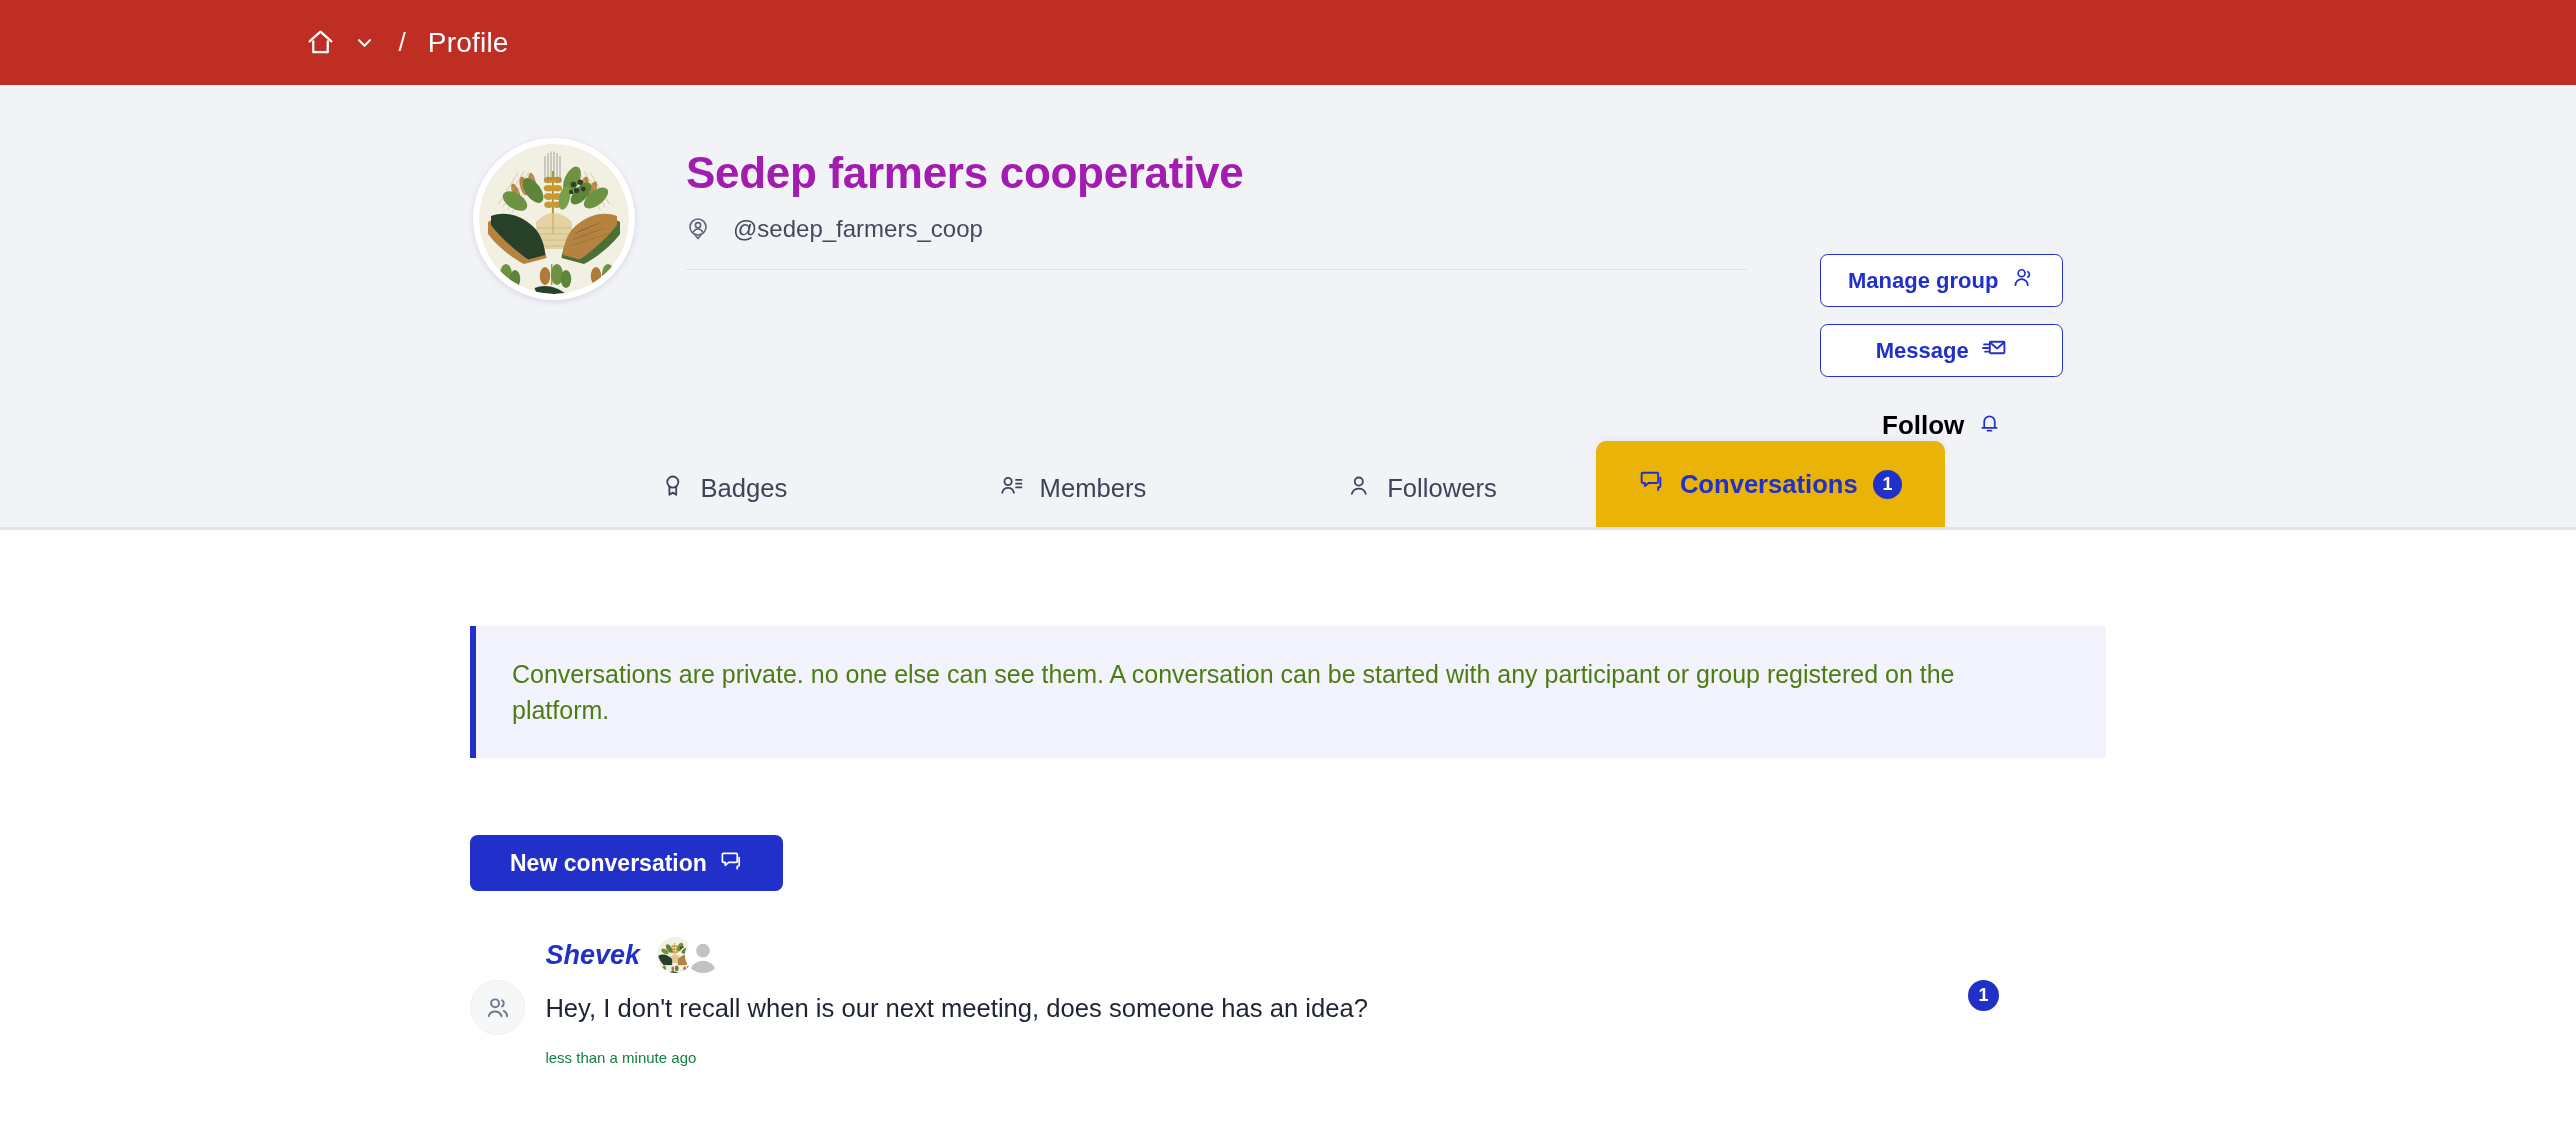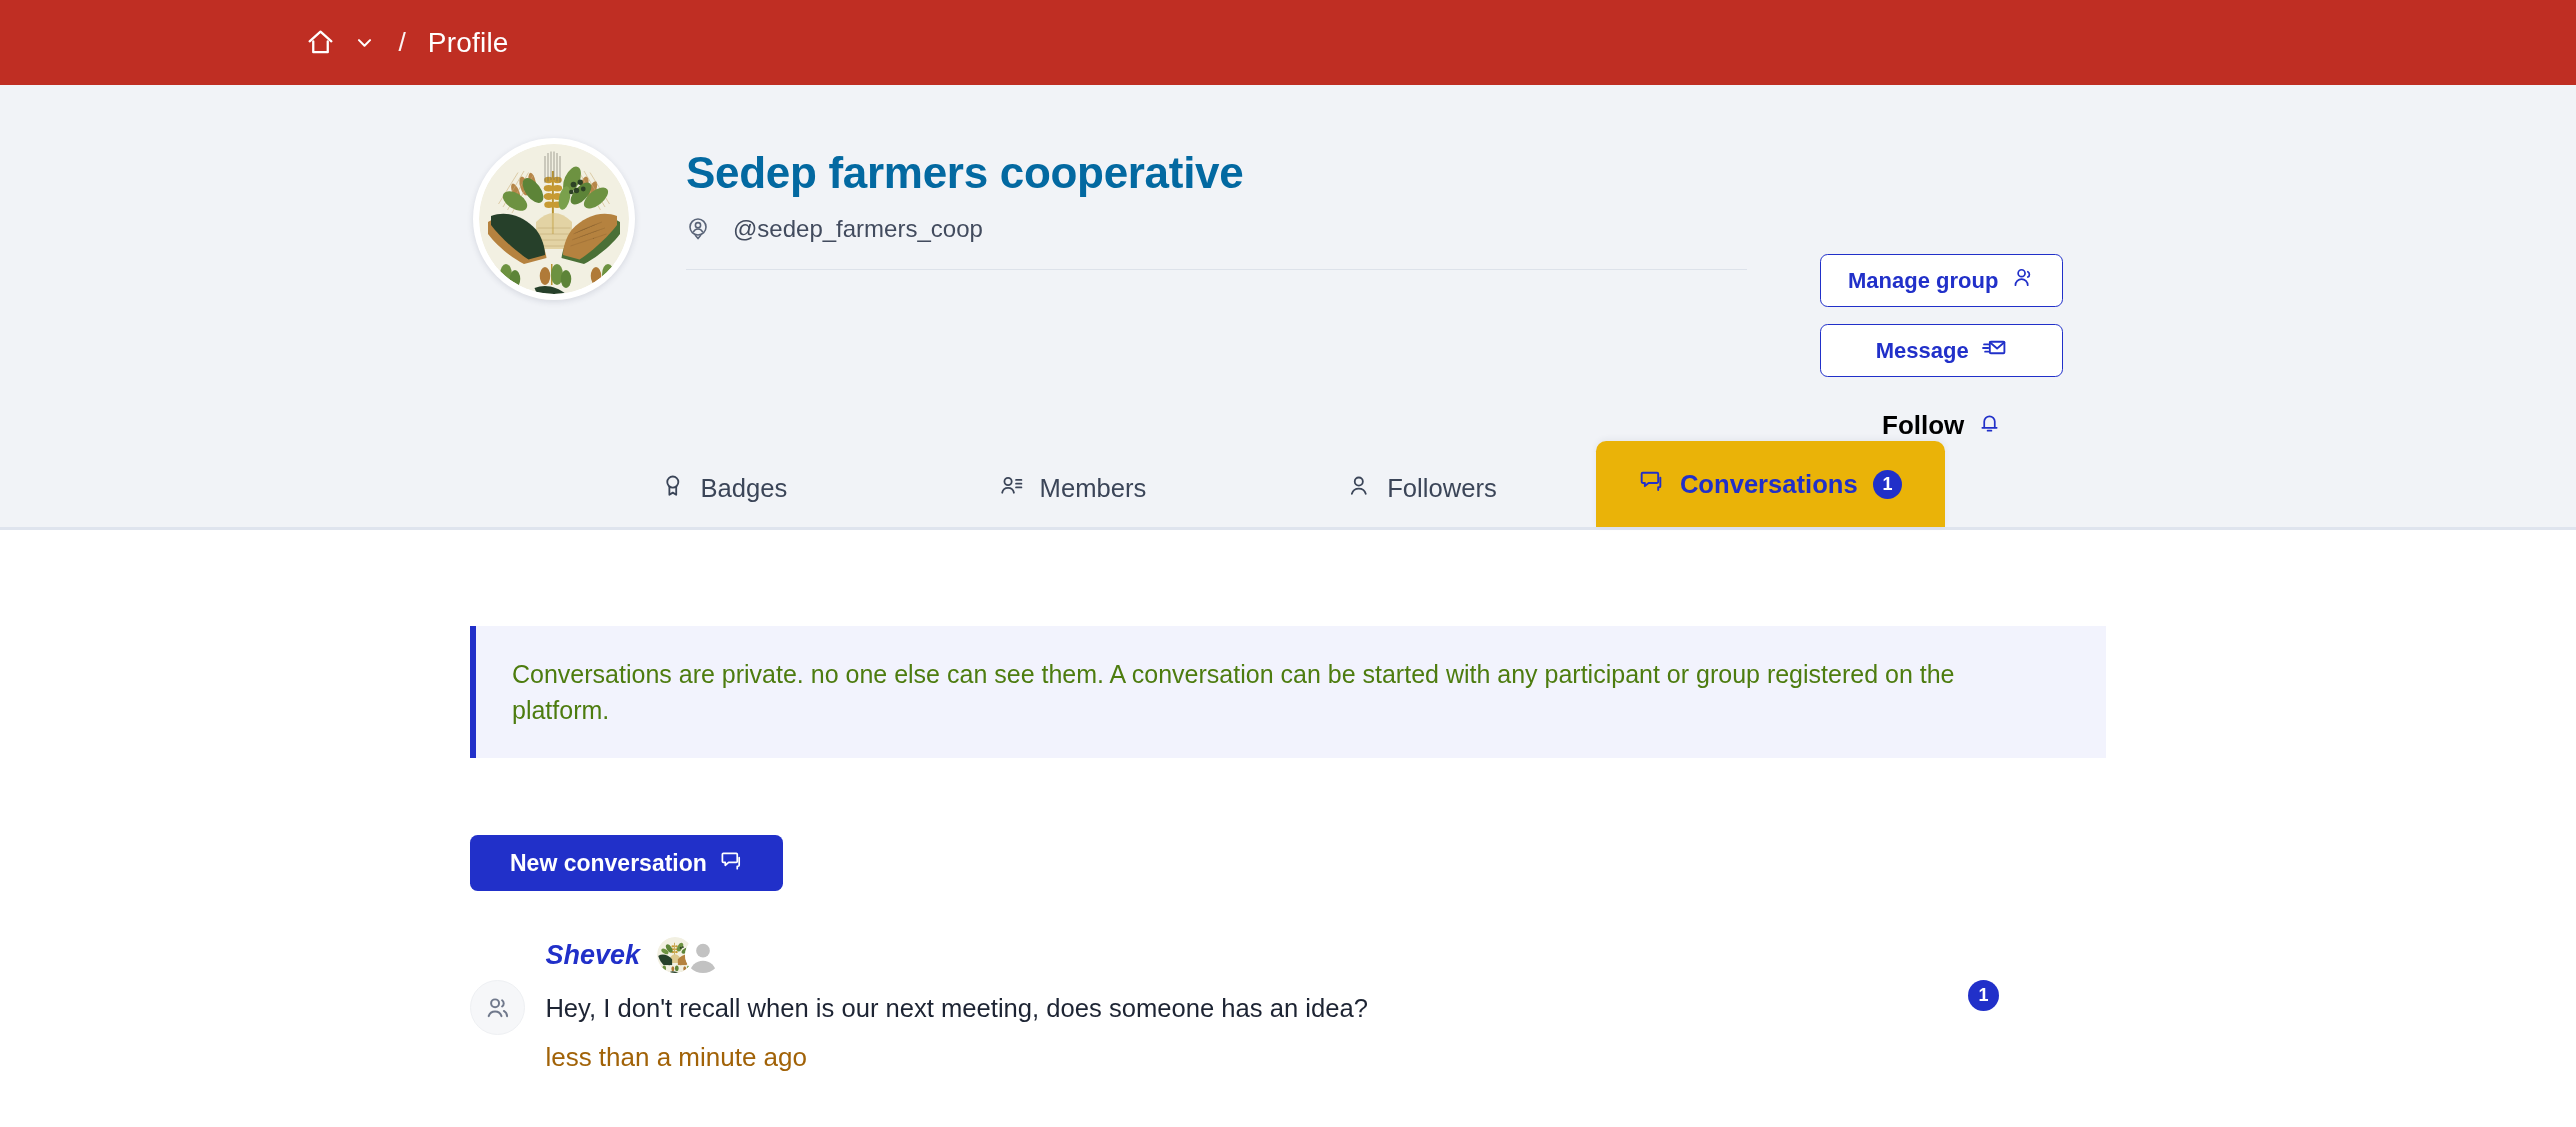--- a/index.html
+++ b/index.html
@@ -81,21 +81,21 @@
   }
 
   .hero-text {
     margin-left: 51px;
     padding-top: 12px;
     width: 1073px;
   }
   .profile-name {
     font-size: 44px;
     font-weight: bold;
-    color: #0369a1;
+    color: #a21caf;
     letter-spacing: -0.3px;
     line-height: 1.05;
   }
   .handle-row {
     display: flex;
     align-items: center;
     gap: 23px;
     margin-top: 19px;
   }
   .handle-text {
@@ -282,23 +282,23 @@
   }
   .mini-av + .mini-av { margin-left: -7.7px; }
 
   .convo-msg {
     font-size: 25.6px;
     color: #1d2433;
     margin-top: 19px;
     line-height: 1.3;
   }
   .convo-time {
-    font-size: 26px;
-    color: #a16207;
-    margin-top: 17px;
+    font-size: 15px;
+    color: #15803d;
+    margin-top: 24px;
   }
   .convo-unread {
     position: absolute;
     left: 1498px;
     top: 43px;
     background: #2130c9;
     color: #ffffff;
     width: 31px;
     height: 31px;
     border-radius: 50%;

